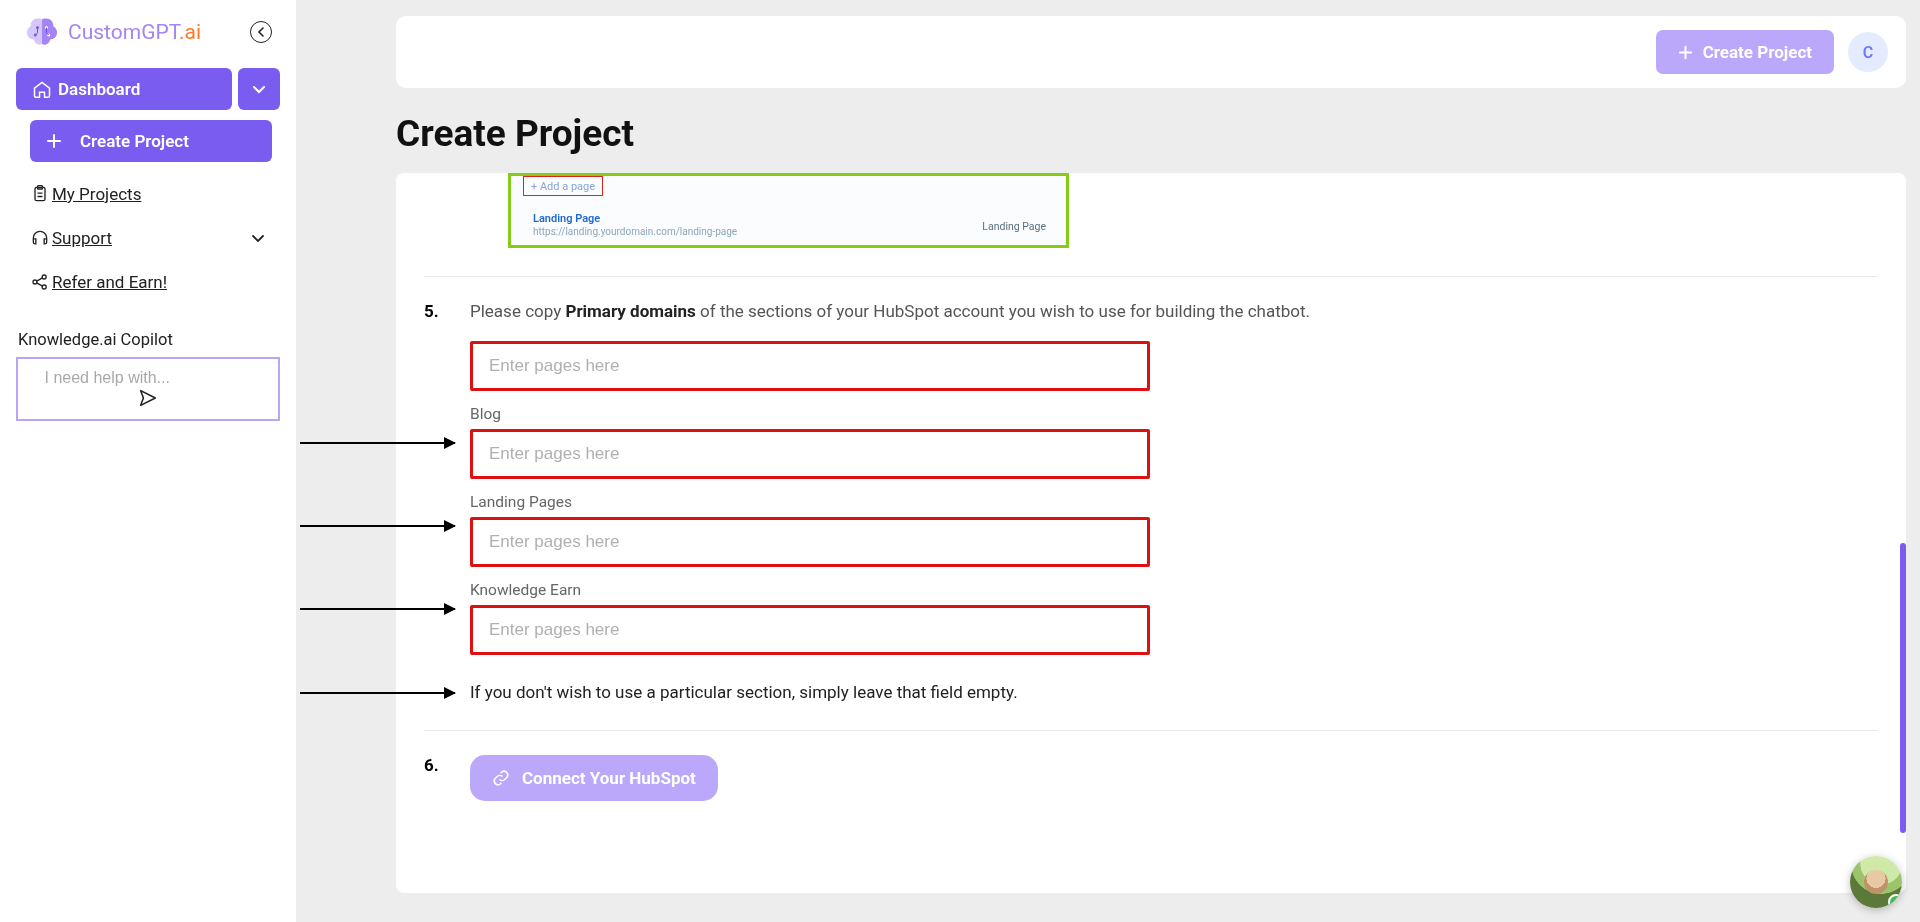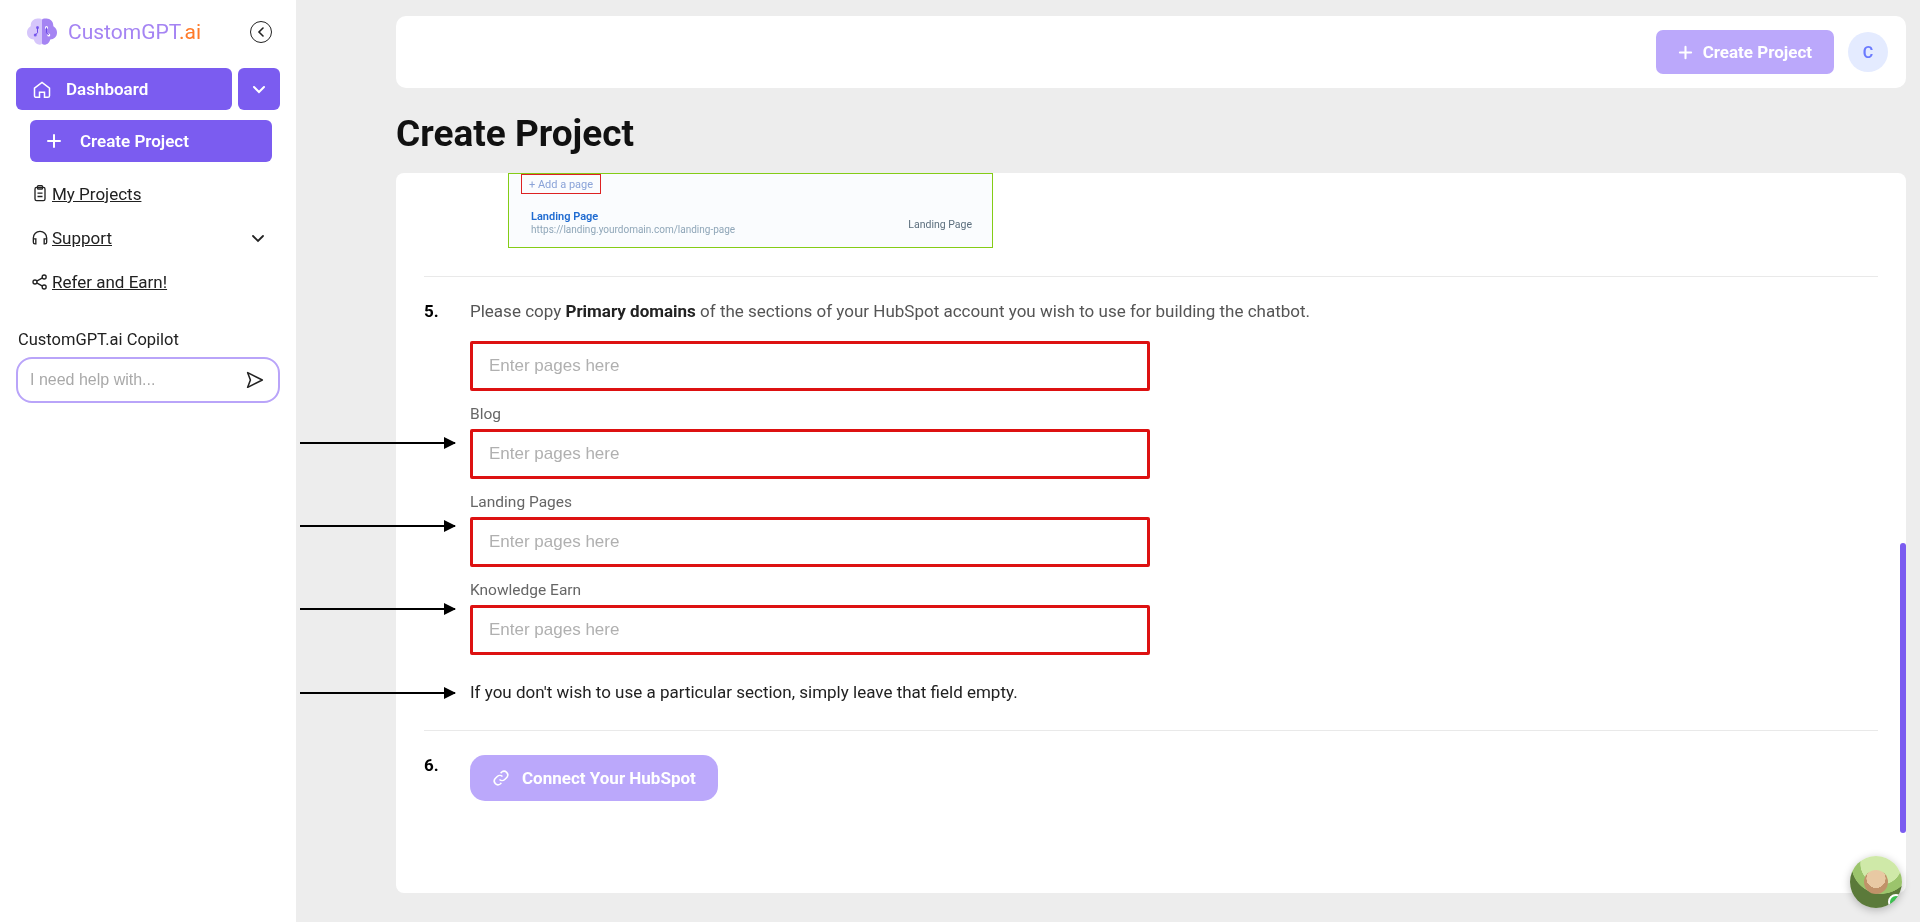--- a/index.html
+++ b/index.html
@@ -48,21 +48,21 @@
   .dash-row {
     display: flex; gap: 6px; margin-bottom: 10px;
   }
   .btn-dashboard {
     flex: 1;
     background: #7b5cf0;
     color: #fff;
     border-radius: 6px;
     padding: 11px 16px;
     font-size: 17px; font-weight: 600;
-    display: flex; align-items: center; gap: 14px;
+    display: flex; align-items: center; gap: 6px;
     cursor: pointer;
   }
   .btn-chevron {
     width: 42px;
     background: #7b5cf0;
     color: #fff;
     border-radius: 6px;
     display: flex; align-items: center; justify-content: center;
     cursor: pointer;
   }
@@ -90,22 +90,23 @@
   }
   .copilot-label {
     margin-top: 26px;
     font-size: 16.5px;
     color: #212121;
     padding: 0 2px 8px;
   }
   .copilot-input {
     display: flex; align-items: center;
     border: 2px solid #b9a4f9;
-    border-radius: 16px;
+    border-radius: 0;
     padding: 10px 12px;
+    flex-direction: column;
   }
   .copilot-input input {
     flex: 1; border: none; outline: none;
     font-size: 16px; color: #333;
     background: transparent;
   }
   .copilot-input input::placeholder { color: #a9a9a9; }
   .send-icon { width: 22px; height: 22px; color: #222; }
 
   
@@ -148,23 +149,23 @@
   }
   .panel {
     background: #fff;
     border-radius: 8px;
     padding: 0 28px 28px;
     height: 720px;
     position: relative;
     overflow: hidden;
   }
   .screenshot-demo {
-    width: 485px; height: 75px;
+    width: 561px; height: 75px;
     background: #fafcfe;
-    border: 1px solid #84cc16;
+    border: 3px solid #84cc16;
     margin-left: 84px;
     position: relative;
     font-size: 11px;
   }
   .demo-addpage {
     position: absolute; left: 12px; top: 0;
     width: 80px; height: 20px;
     border: 1.5px solid #d22;
     color: #8aa3d8;
     display: flex; align-items: center; justify-content: center;
@@ -327,21 +328,21 @@
   <div class="nav-item">
     <svg class="ico" width="20" height="20" viewBox="0 0 24 24" fill="none">
         <circle cx="6" cy="12" r="2.4" stroke="#222" stroke-width="1.6"></circle>
         <circle cx="17" cy="6" r="2.4" stroke="#222" stroke-width="1.6"></circle>
         <circle cx="17" cy="18" r="2.4" stroke="#222" stroke-width="1.6"></circle>
         <path d="M8 11l7-4M8 13l7 4" stroke="#222" stroke-width="1.6"></path>
       </svg>
     <span>Refer and Earn!</span>
   </div>
 
-  <div class="copilot-label">CustomGPT.ai Copilot</div>
+  <div class="copilot-label">Knowledge.ai Copilot</div>
   <div class="copilot-input">
     <input placeholder="I need help with..." style="">
     <svg class="send-icon" viewBox="0 0 24 24" fill="none">
         <path d="M4 20l16-8L4 4l3 8-3 8z" stroke="#222" stroke-width="1.7" stroke-linejoin="round"></path>
       </svg>
   </div>
 </div>
 
 <div class="main">
   <div class="topbar">

